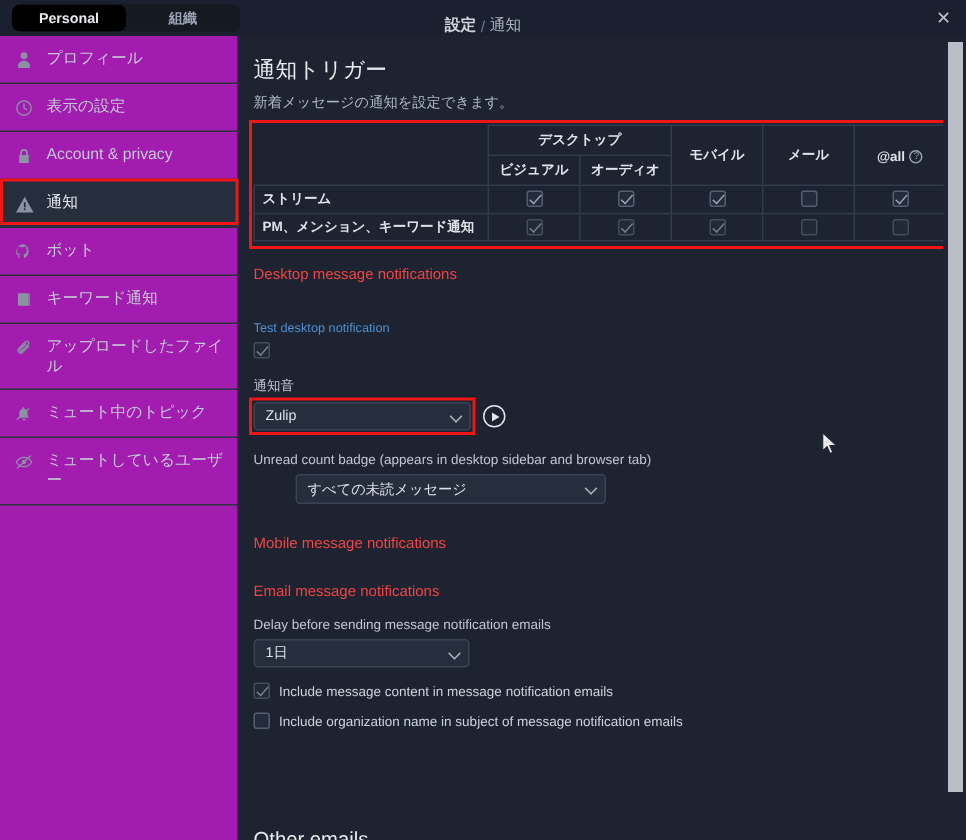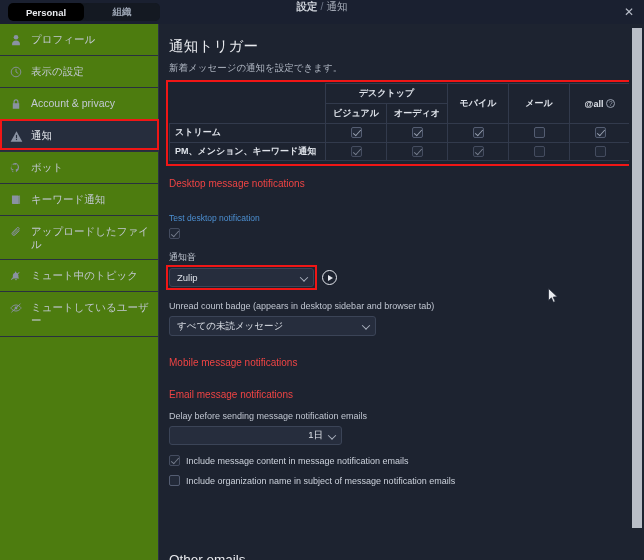--- a/index.html
+++ b/index.html
@@ -24,37 +24,37 @@
   }
   .tab {
     flex: 1; display: flex; align-items: center; justify-content: center;
     font-size: 9.5px; color: #9aa3b2; background: #141922;
     border-radius: 5px; cursor: pointer; font-weight: 600;
   }
   .tab.active { background: #000000; color: #e8eaee; }
 
   .win-title {
     position: absolute; left: 0; top: 0; width: 644px; height: 24px;
-    display: flex; align-items: flex-start; justify-content: center;
+    display: flex; align-items: flex-end; justify-content: center;
     font-size: 10.5px; color: #cfd3da; pointer-events: none;
   }
   .win-title .crumb-sep { color: #6e7789; margin: 0 3px; }
   .win-title .crumb-sub { color: #aab0bc; }
   .close-x {
     position: absolute; right: 8px; top: 5px;
     width: 14px; height: 14px; display: flex; align-items: center; justify-content: center;
     color: #b9bec9; font-size: 12px; cursor: pointer; line-height: 1;
   }
 
   
   .body-wrap { position: absolute; top: 24px; left: 0; width: 644px; height: 536px; display: flex; }
 
   .sidebar {
     width: 159px; height: 536px;
-    background: #4d7c0f;
+    background: #a21caf;
     border-right: 1px solid #2b3243;
     overflow: hidden;
   }
   .side-item {
     position: relative;
     display: flex; align-items: flex-start; gap: 8px;
     padding: 8px 6px 8px 9px;
     border-bottom: 1px solid #29303f;
     font-size: 10.5px; color: #c3c9d4; cursor: pointer;
     min-height: 30px;
@@ -133,21 +133,21 @@
     height: 19px; background: #262d3d; border: 1px solid #3b4457; border-radius: 3px;
     color: #dde1e8; font-size: 9.5px; padding: 0 18px 0 7px; cursor: pointer;
   }
   .sel .chev {
     position: absolute; right: 6px; top: 50%; margin-top: -2px;
     width: 6px; height: 6px; border: solid #aab1be; border-width: 0 1.3px 1.3px 0;
     transform: rotate(45deg) translate(-1px,-1px);
   }
   .sel-sound { width: 145px; }
   .sel-badge { width: 207px; height: 20px; }
-  .sel-delay { width: 173px; justify-content: flex-end; }
+  .sel-delay { width: 144px; }
 
   .play-btn {
     width: 15px; height: 15px; border-radius: 50%;
     border: 1.6px solid #e3e6ec; display: inline-flex; align-items: center; justify-content: center;
     margin-left: 8px; cursor: pointer; vertical-align: middle;
   }
   .play-btn::after {
     content: ""; width: 0; height: 0; margin-left: 1.5px;
     border-left: 5px solid #e3e6ec; border-top: 3.5px solid transparent; border-bottom: 3.5px solid transparent;
   }
@@ -360,21 +360,21 @@
       <div class="sound-row">
         <div class="sel sel-sound">
           <span>Zulip</span>
           <span class="chev"></span>
         </div>
         <span class="play-btn"></span>
         <div class="hl-box-sound"></div>
       </div>
 
       <div class="lbl-sm" style="margin-top:14px;">Unread count badge (appears in desktop sidebar and browser tab)</div>
-      <div class="sel sel-badge" style="margin-top:5px;">
+      <div class="sel sel-badge" style="margin-top:5px;margin-left:28px;">
         <span>すべての未読メッセージ</span>
         <span class="chev"></span>
       </div>
 
       
       <div class="h3" style="margin-top:21px;">Mobile message notifications</div>
 
       
       <div class="h3" style="margin-top:21px;">Email message notifications</div>
       <div class="lbl-sm" style="margin-top:11px;">Delay before sending message notification emails</div>

